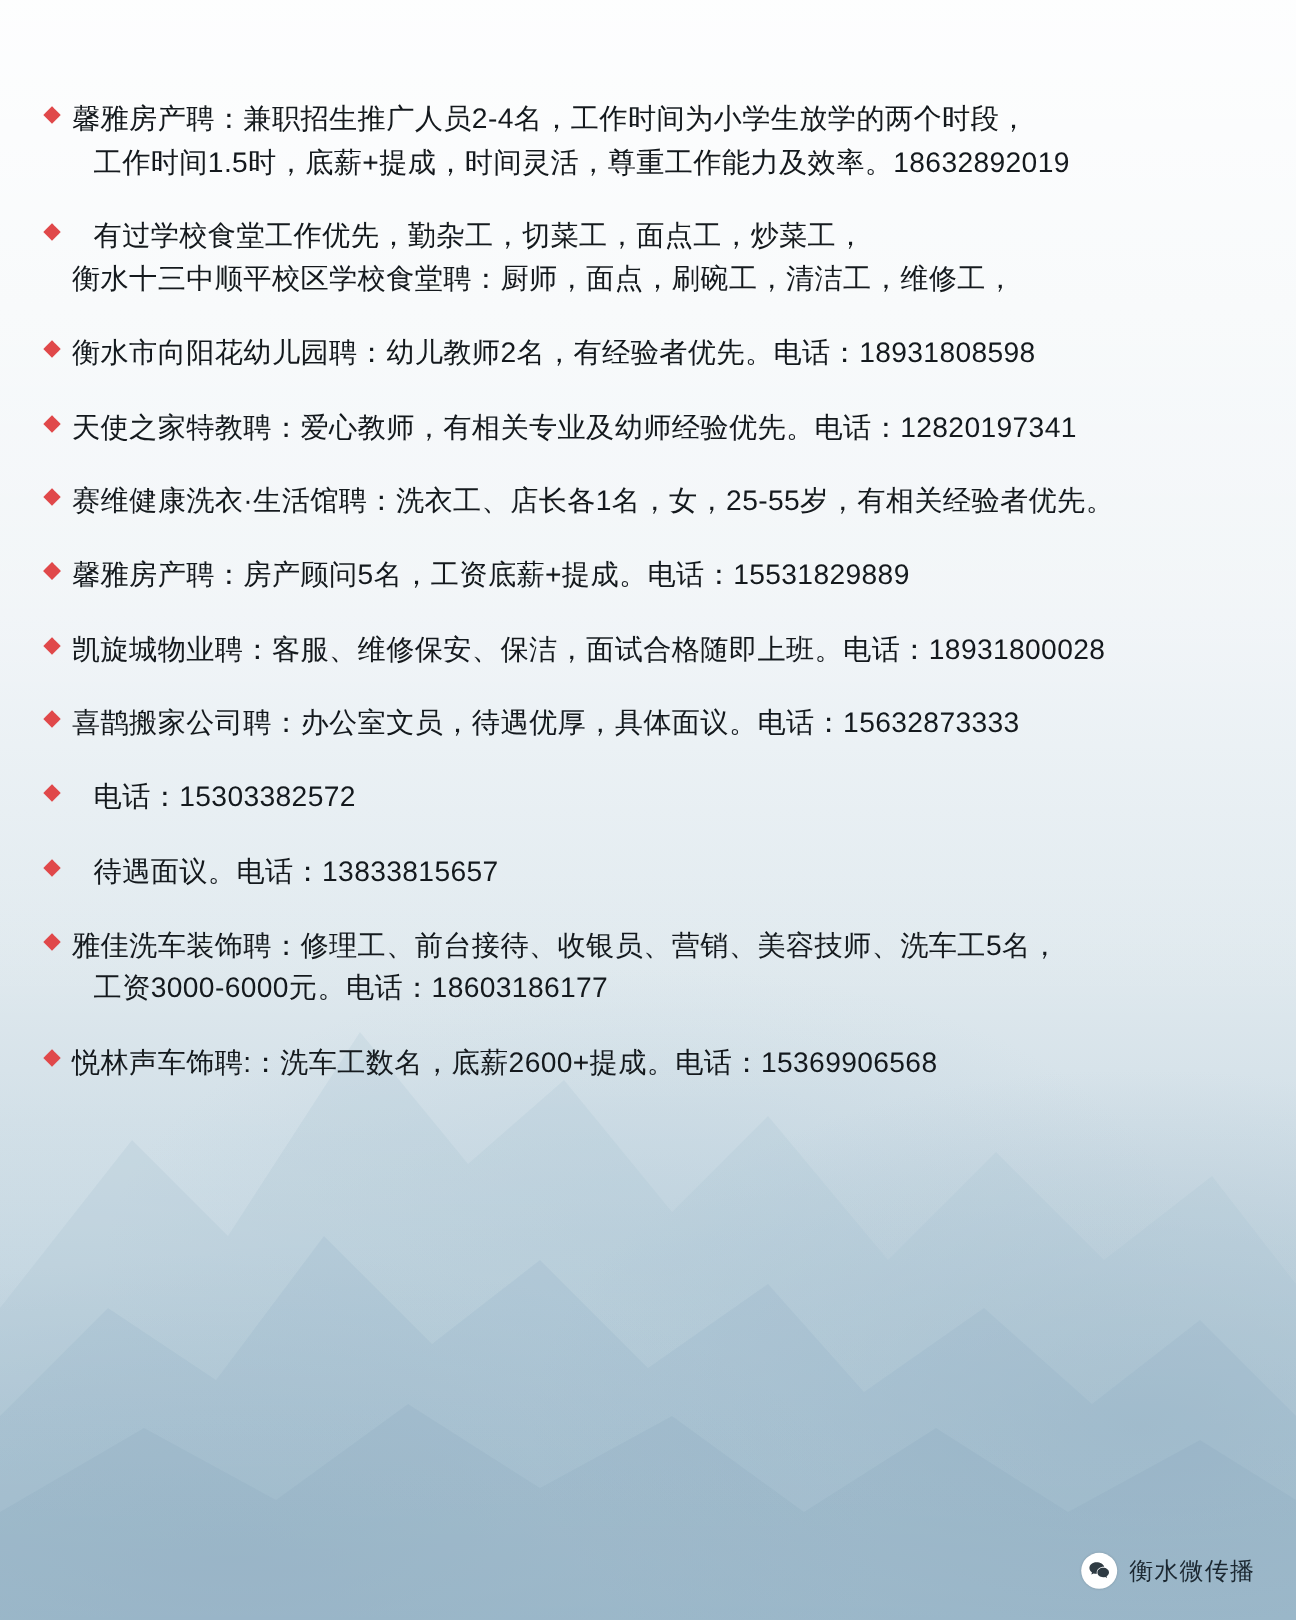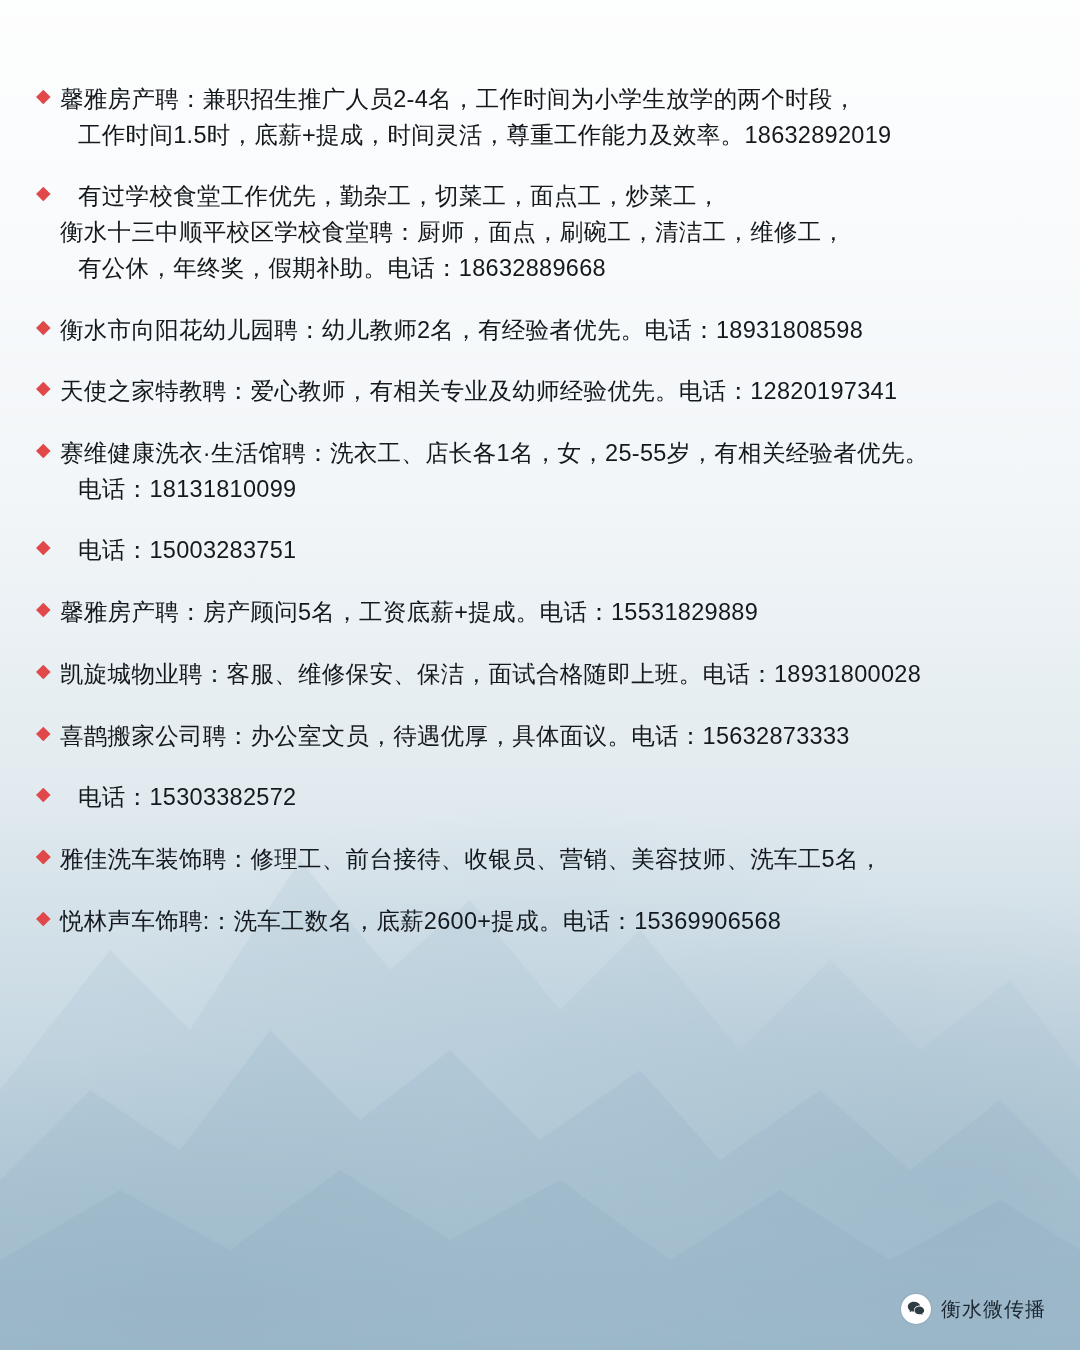--- a/index.html
+++ b/index.html
@@ -118,42 +118,39 @@
     <div class="entry">
       <span class="bullet">◆</span>
       <div class="line">馨雅房产聘：兼职招生推广人员2-4名，工作时间为小学生放学的两个时段，</div>
       <div class="line indent">工作时间1.5时，底薪+提成，时间灵活，尊重工作能力及效率。18632892019</div>
     </div>
 
     <div class="entry">
       <span class="bullet">◆</span>
       <div class="line indent">有过学校食堂工作优先，勤杂工，切菜工，面点工，炒菜工，</div>
       <div class="line">衡水十三中顺平校区学校食堂聘：厨师，面点，刷碗工，清洁工，维修工，</div>
-      <div class="line indent">有公休，年终奖，假期补助。电话：18632889668</div>
     </div>
 
     <div class="entry">
       <span class="bullet">◆</span>
       <div class="line">衡水市向阳花幼儿园聘：幼儿教师2名，有经验者优先。电话：18931808598</div>
     </div>
 
     <div class="entry">
       <span class="bullet">◆</span>
       <div class="line">天使之家特教聘：爱心教师，有相关专业及幼师经验优先。电话：12820197341</div>
     </div>
 
     <div class="entry">
       <span class="bullet">◆</span>
       <div class="line">赛维健康洗衣·生活馆聘：洗衣工、店长各1名，女，25-55岁，有相关经验者优先。</div>
-      <div class="line indent">电话：18131810099</div>
     </div>
 
     <div class="entry">
       <span class="bullet">◆</span>
-      <div class="line indent">电话：15003283751</div>
     </div>
 
     <div class="entry">
       <span class="bullet">◆</span>
       <div class="line">馨雅房产聘：房产顾问5名，工资底薪+提成。电话：15531829889</div>
     </div>
 
     <div class="entry">
       <span class="bullet">◆</span>
       <div class="line">凯旋城物业聘：客服、维修保安、保洁，面试合格随即上班。电话：18931800028</div>
@@ -164,25 +161,27 @@
       <div class="line">喜鹊搬家公司聘：办公室文员，待遇优厚，具体面议。电话：15632873333</div>
     </div>
 
     <div class="entry">
       <span class="bullet">◆</span>
       <div class="line indent">电话：15303382572</div>
     </div>
 
     <div class="entry">
       <span class="bullet">◆</span>
+      <div class="line indent">待遇面议。电话：13833815657</div>
     </div>
 
     <div class="entry">
       <span class="bullet">◆</span>
       <div class="line">雅佳洗车装饰聘：修理工、前台接待、收银员、营销、美容技师、洗车工5名，</div>
+      <div class="line indent">工资3000-6000元。电话：18603186177</div>
     </div>
 
     <div class="entry">
       <span class="bullet">◆</span>
       <div class="line">悦林声车饰聘:：洗车工数名，底薪2600+提成。电话：15369906568</div>
     </div>
 
   </div>
 
   <div class="footer">

